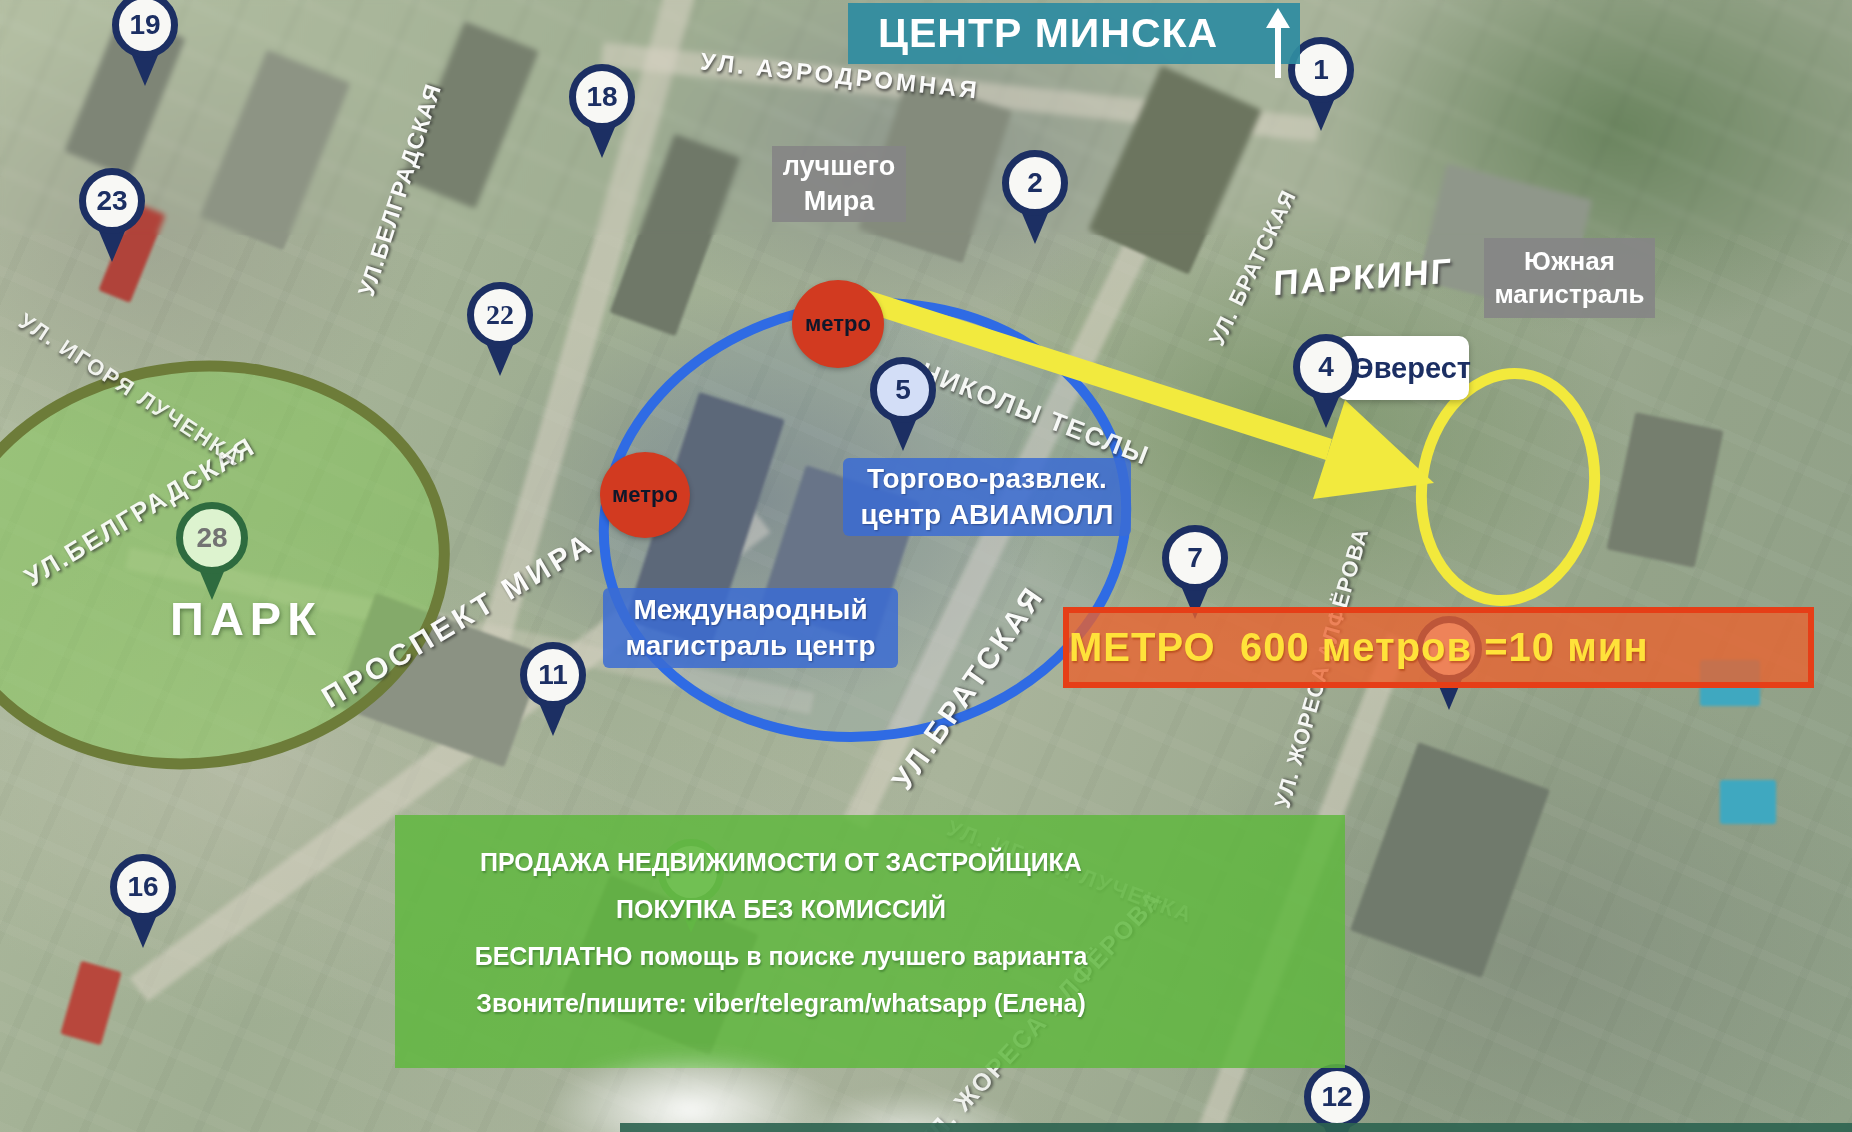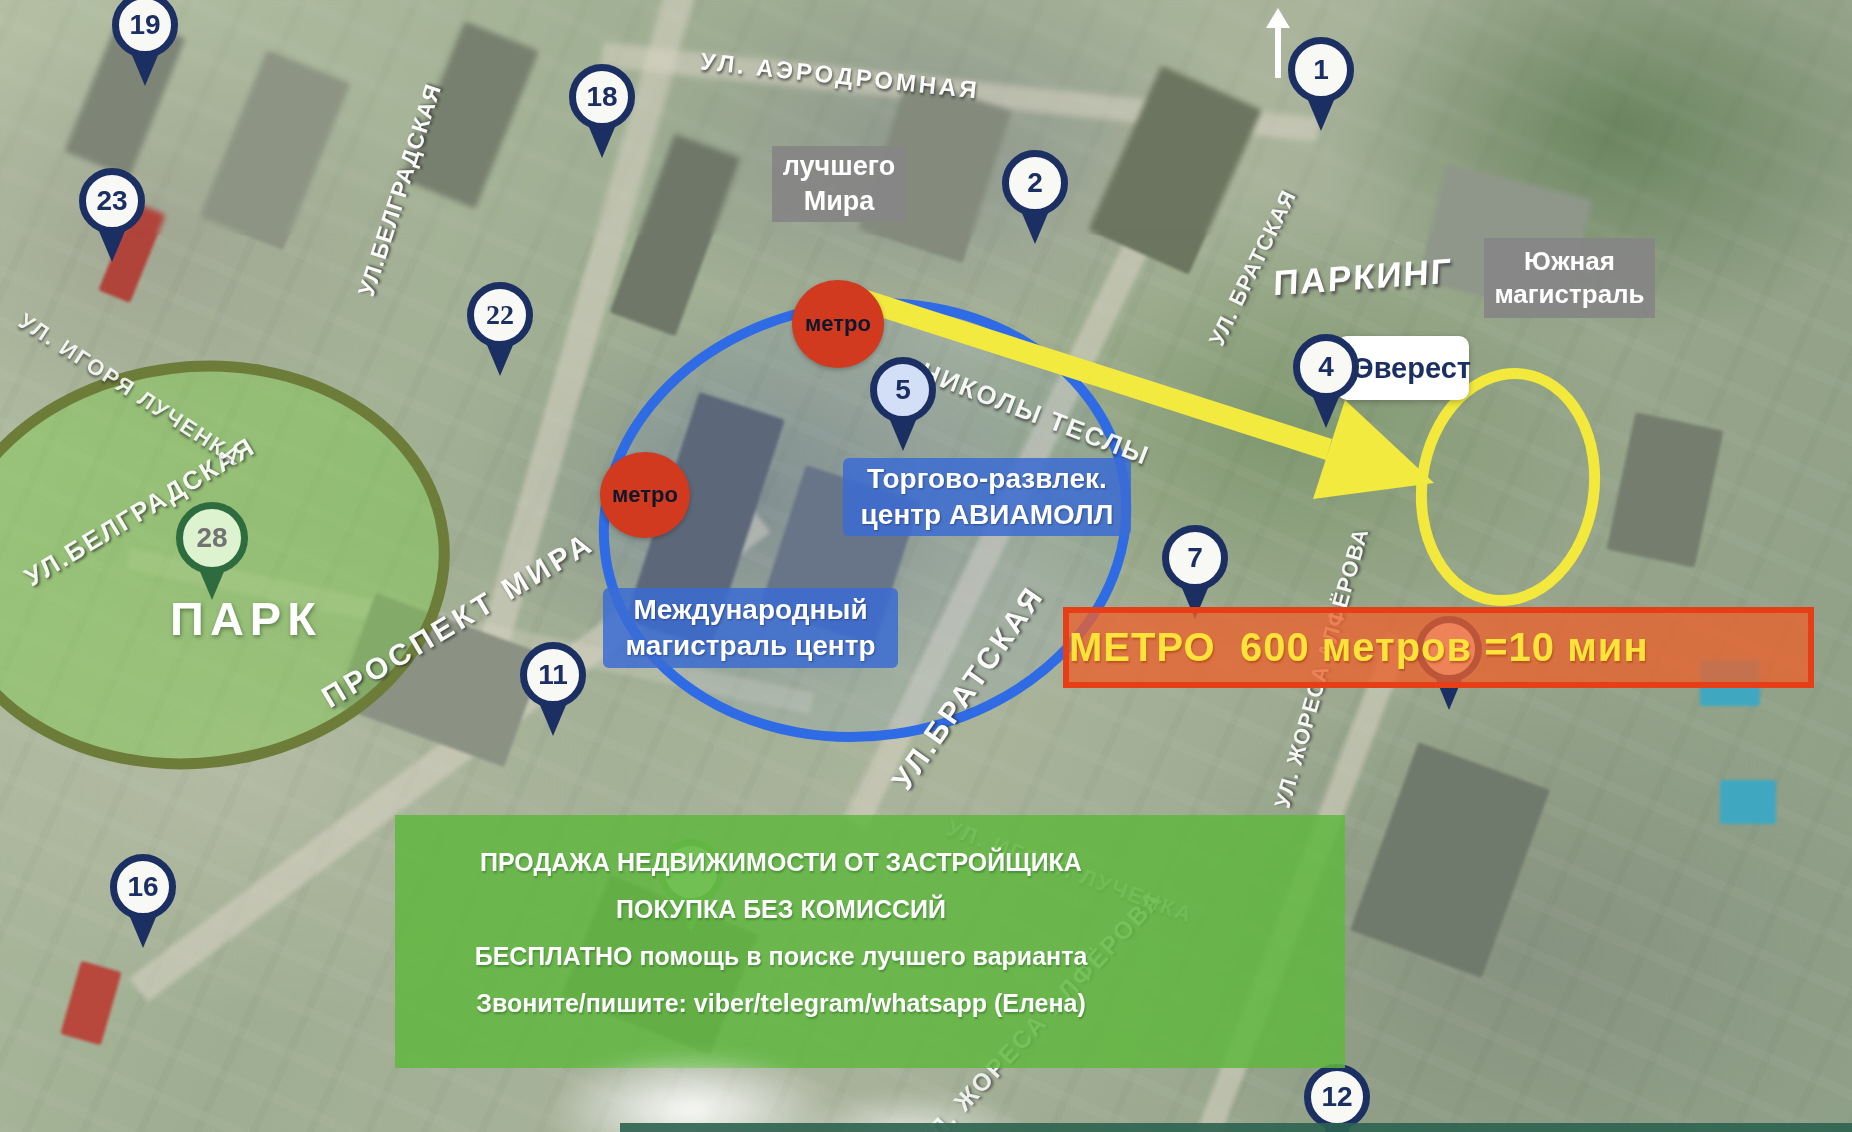--- a/index.html
+++ b/index.html
@@ -222,20 +222,23 @@
     <div>магистраль</div>
   </div>
 
   <div class="parking-label">
     <span>ПАРКИНГ</span>
   </div>
   <div class="park-label">
     <span>ПАРК</span>
   </div>
 
+  <div class="title-band">
+    <span>ЦЕНТР МИНСКА</span>
+  </div>
   <div class="up-arrow">
     <div class="head"></div>
     <div class="shaft"></div>
   </div>
 
   <div class="metro-banner">
     <div class="txt">МЕТРО  600 метров =10 мин</div>
   </div>
 
   <div class="ad-banner">

